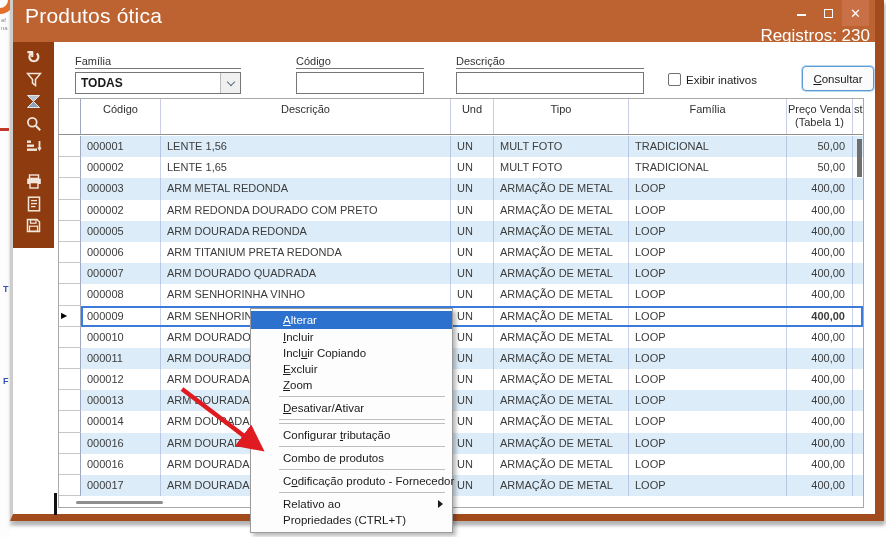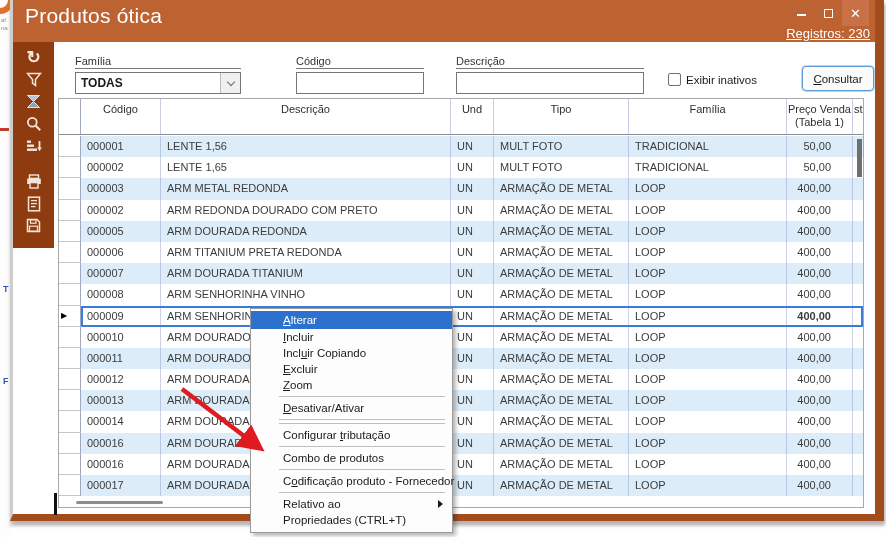--- a/index.html
+++ b/index.html
@@ -25,21 +25,21 @@
     border-bottom:7px solid #a24c1e;
     box-shadow:0 5px 3px rgba(130,130,130,.45), 4px 3px 3px rgba(150,150,150,.35);
   }
   .titlebar { position:absolute; left:0; top:0; right:0; height:42px; background:#bd6231; color:#fff; }
   .title { position:absolute; left:12px; top:4px; font-size:21px; font-weight:400; letter-spacing:.2px; }
   .winbtns { position:absolute; right:6px; top:0; display:flex; }
   .wbtn { width:27px; height:26px; display:flex; align-items:center; justify-content:center; color:#fff; font-size:12px; }
   .wbtn.close { background:#c97046; font-size:13px; }
   .min-glyph { display:block; width:9px; height:2px; background:#fff; margin-top:4px; }
   .max-glyph { display:block; width:9px; height:9px; border:1.4px solid #fff; }
-  .registros { position:absolute; right:5px; top:26px; font-size:13px; color:#fff; text-decoration:underline; cursor:pointer; }
+  .registros { position:absolute; right:5px; top:26px; font-size:17px; color:#fff; text-decoration:underline; cursor:pointer; }
 
   .client { position:absolute; left:0; top:42px; right:0; bottom:0; background:#fff; }
 
   
   .sidebar {
     position:absolute; left:0; top:0; width:41px; height:206px; background:#8e3c0f;
     display:flex; flex-direction:column; align-items:center; padding-top:5px;
   }
   .sbtn { width:24px; height:21px; display:flex; align-items:center; justify-content:center; margin-bottom:1px; cursor:pointer; }
   .sbtn.gap { margin-top:14px; }
@@ -74,21 +74,21 @@
   .hcell { border-right:1px solid #c9cee6; display:flex; align-items:flex-start; justify-content:center; padding-top:4px; text-align:center; line-height:13px; overflow:hidden; }
   .hcell.hsel { border-right:1px solid #9fa8c0; }
   .hcell.hpartial { justify-content:flex-start; padding-left:1px; border-right:none; }
   .gbody { position:absolute; left:0; top:37px; right:0; }
   .row { height:21.2px; font-size:11px; color:#3c3c3c; position:relative; background:#fff; }
   .row.alt { background:#dcedf9; }
   .row.sel { background:#fff; }
   .row.sel::after { content:""; position:absolute; left:22px; right:0; top:0; bottom:0; border:2px solid #3c7cd8; pointer-events:none; }
   .cell { border-right:1px solid rgba(140,152,200,.45); padding:0 6px; line-height:20px; white-space:nowrap; overflow:hidden; }
   .c-selector { background:#fff; border-right:1px solid #9fa8c0; border-bottom:1px solid #c6c6c6; padding:0 2px; font-size:8px; color:#000; line-height:20px; }
-  .c-preco { text-align:right; padding-right:21px; }
+  .c-preco { text-align:right; padding-right:7px; }
   .row.sel .c-preco { font-weight:bold; }
   .c-partial { border-right:none; }
   .vscroll-thumb { position:absolute; right:1px; top:40px; width:5px; height:38px; background:#6f6f6f; }
   .hscroll-thumb { position:absolute; left:17px; top:402px; width:87px; height:3px; background:#8e8e8e; border-radius:2px; }
   .caret-mark { position:absolute; left:41px; top:451px; width:3px; height:22px; background:#101010; }
 
   
   .ctxmenu {
     position:absolute; left:250px; top:308px; width:203px; z-index:40;
     background:#fdfdfd; border:1px solid #9b9b9b; padding:2px 0 4px 0;
@@ -301,21 +301,21 @@
     <div class="cell">UN</div>
     <div class="cell">ARMAÇÃO DE METAL</div>
     <div class="cell">LOOP</div>
     <div class="cell c-preco">400,00</div>
     <div class="cell c-partial"></div>
   </div>
 
   <div class="row gr alt">
     <div class="c-selector"></div>
     <div class="cell">000007</div>
-    <div class="cell">ARM DOURADA TITANIUM</div>
+    <div class="cell">ARM DOURADO QUADRADA</div>
     <div class="cell">UN</div>
     <div class="cell">ARMAÇÃO DE METAL</div>
     <div class="cell">LOOP</div>
     <div class="cell c-preco">400,00</div>
     <div class="cell c-partial"></div>
   </div>
 
   <div class="row gr">
     <div class="c-selector"></div>
     <div class="cell">000008</div>

